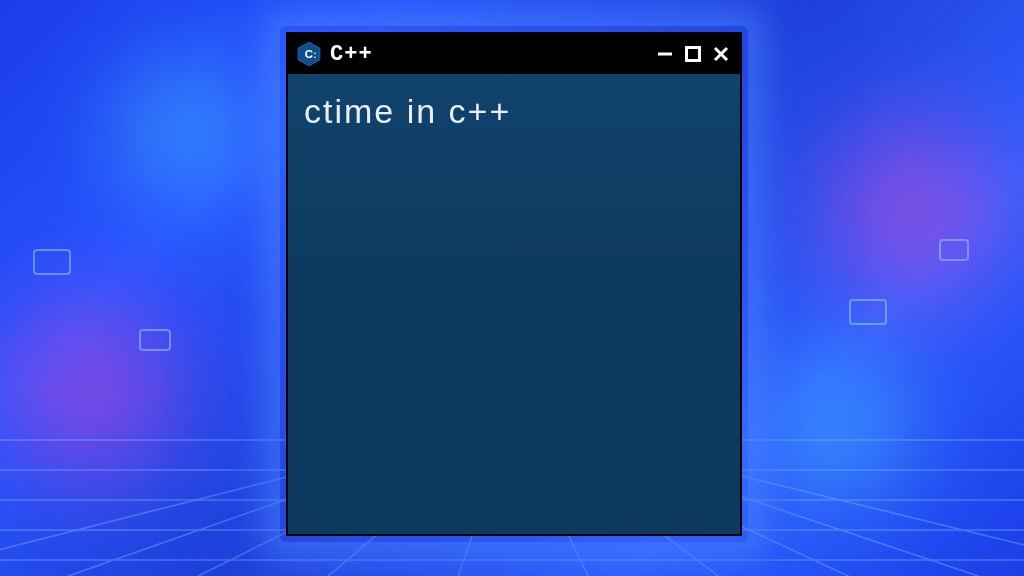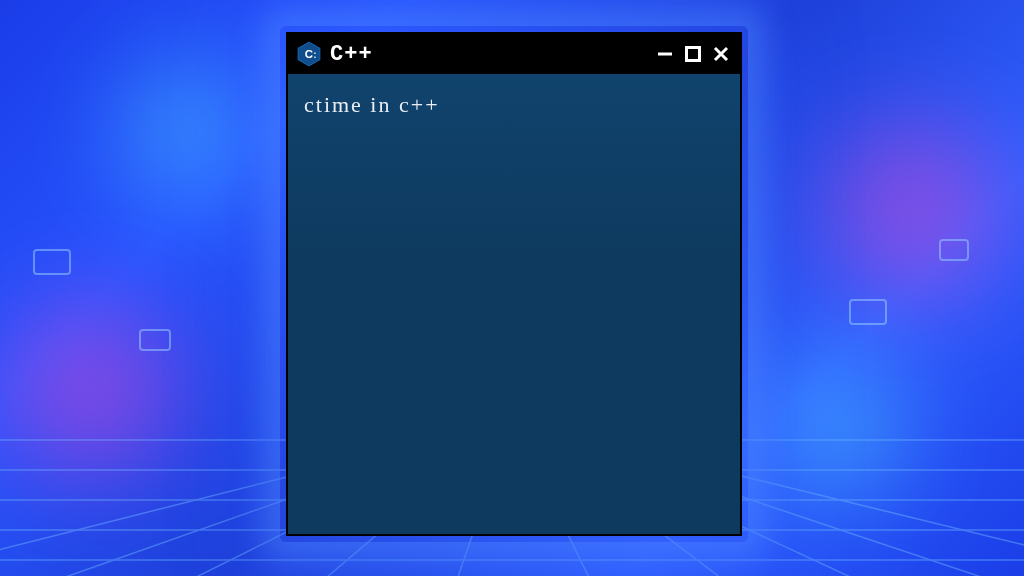--- a/index.html
+++ b/index.html
@@ -92,22 +92,22 @@
       cursor: pointer;
       color: #fff;
       font-weight: bold;
     }
     .win-btn svg { display:block; }
     .terminal-body {
       flex: 1;
       padding: 18px 16px;
       background: linear-gradient(180deg,#10436d 0%, #0e3a5f 40%);
       color: #e9eef2;
-      font-family: Liberation Serif, serif;
-      font-size: 22px;
+      font-family: Liberation Sans, sans-serif;
+      font-size: 34px;
       letter-spacing: 2px;
     }
   </style>
 </head>
 <body>
 
 <div class="bg-circuit">
   <div class="glow g1"></div>
   <div class="glow g2"></div>
   <div class="glow g3"></div>

